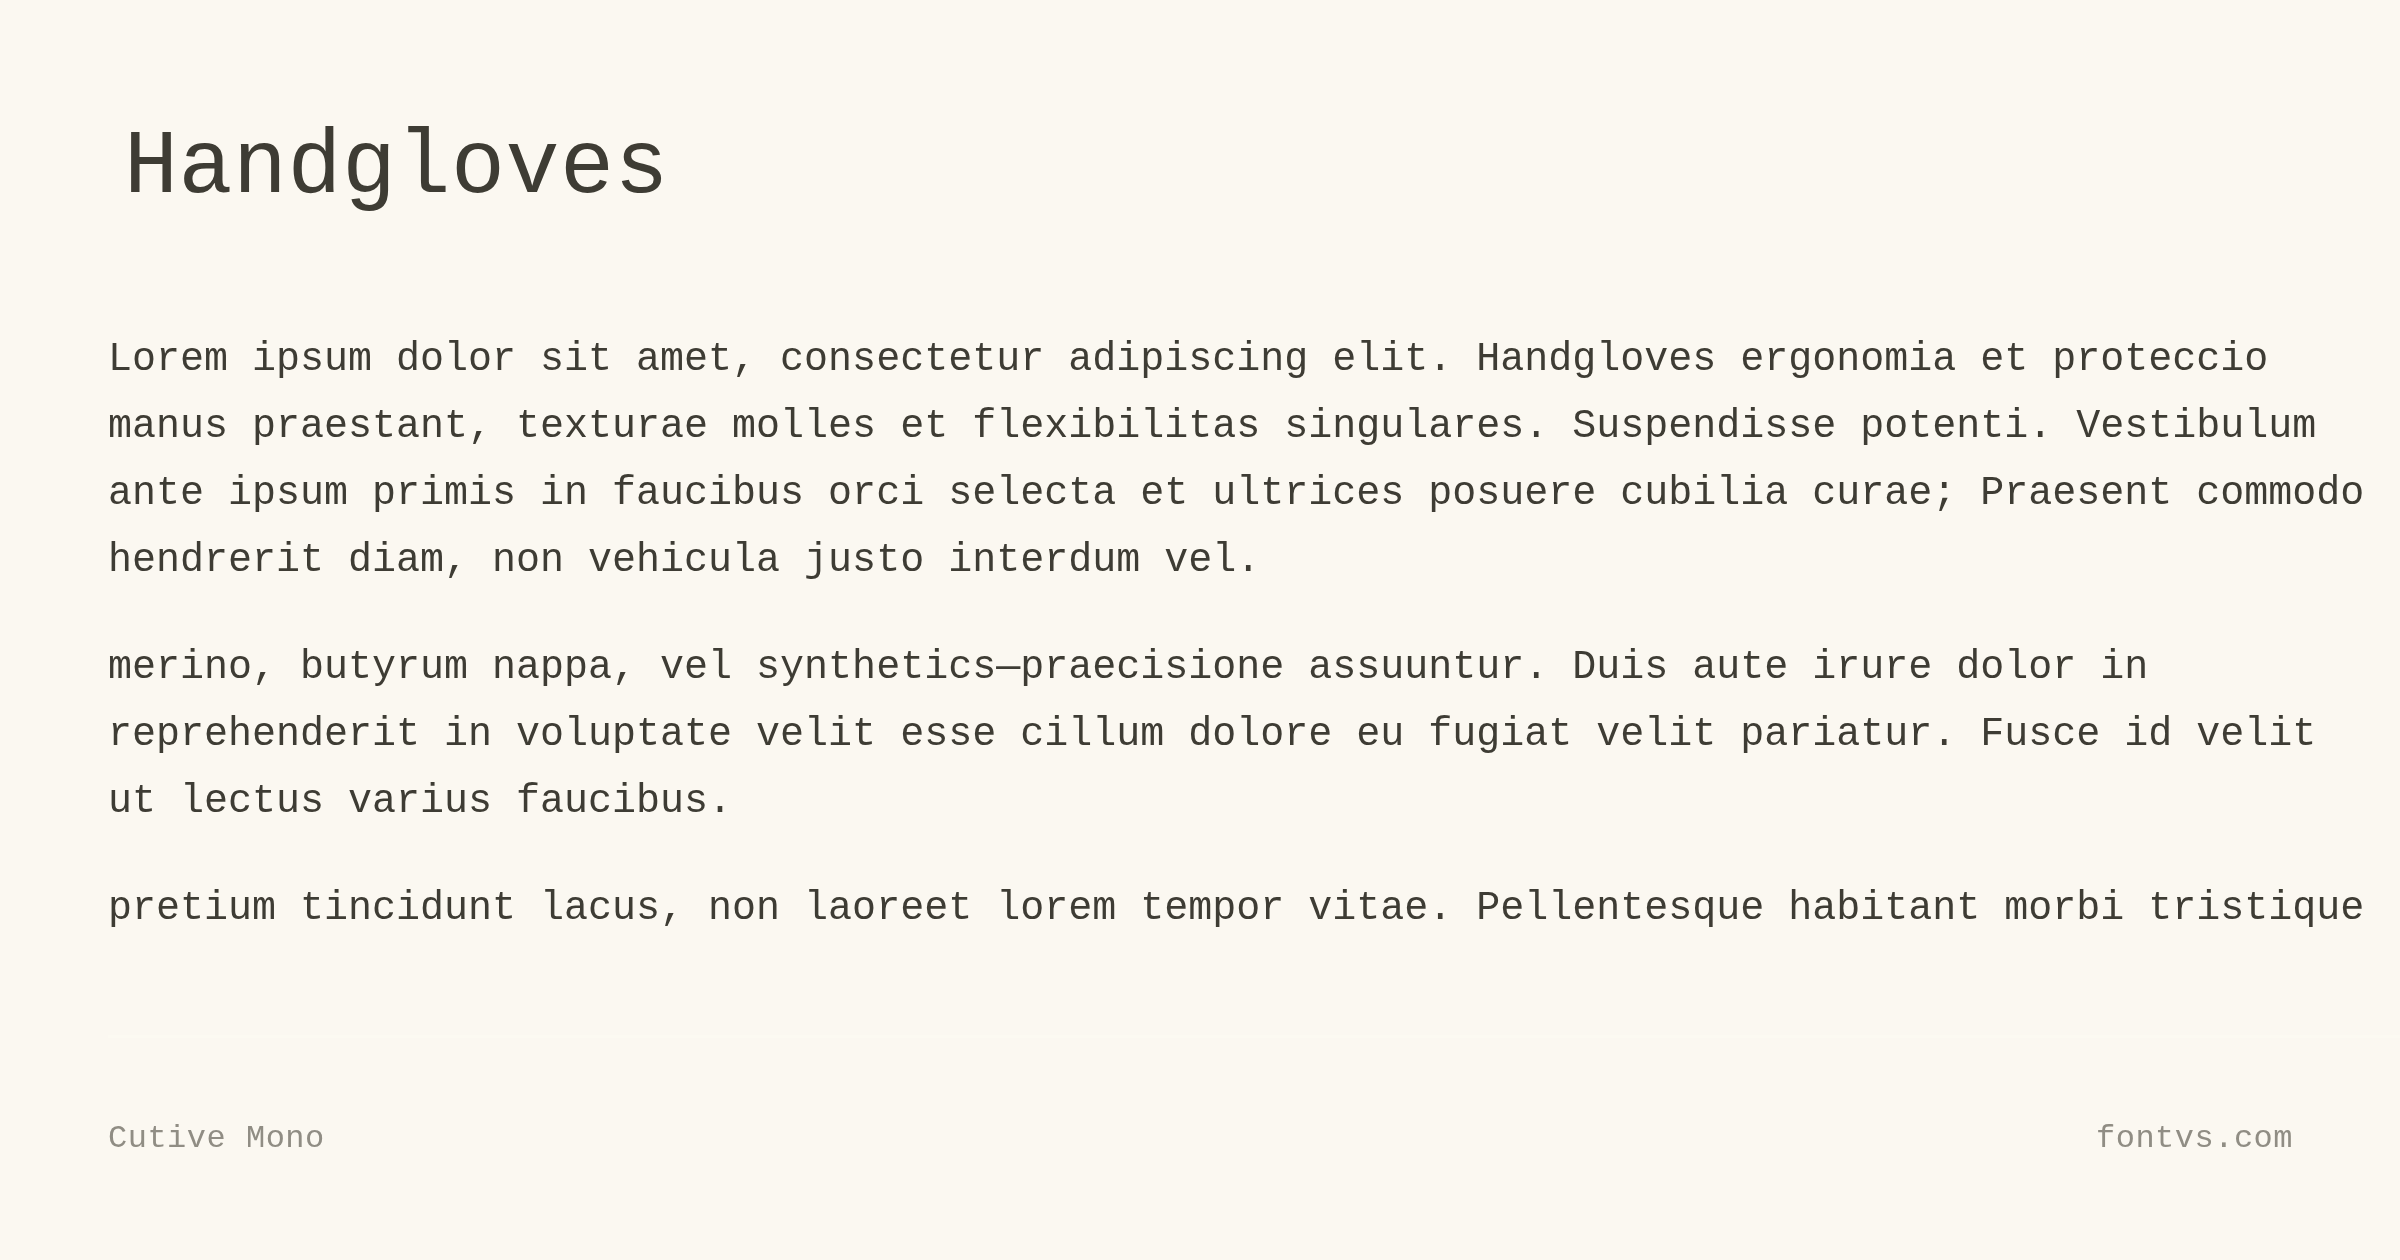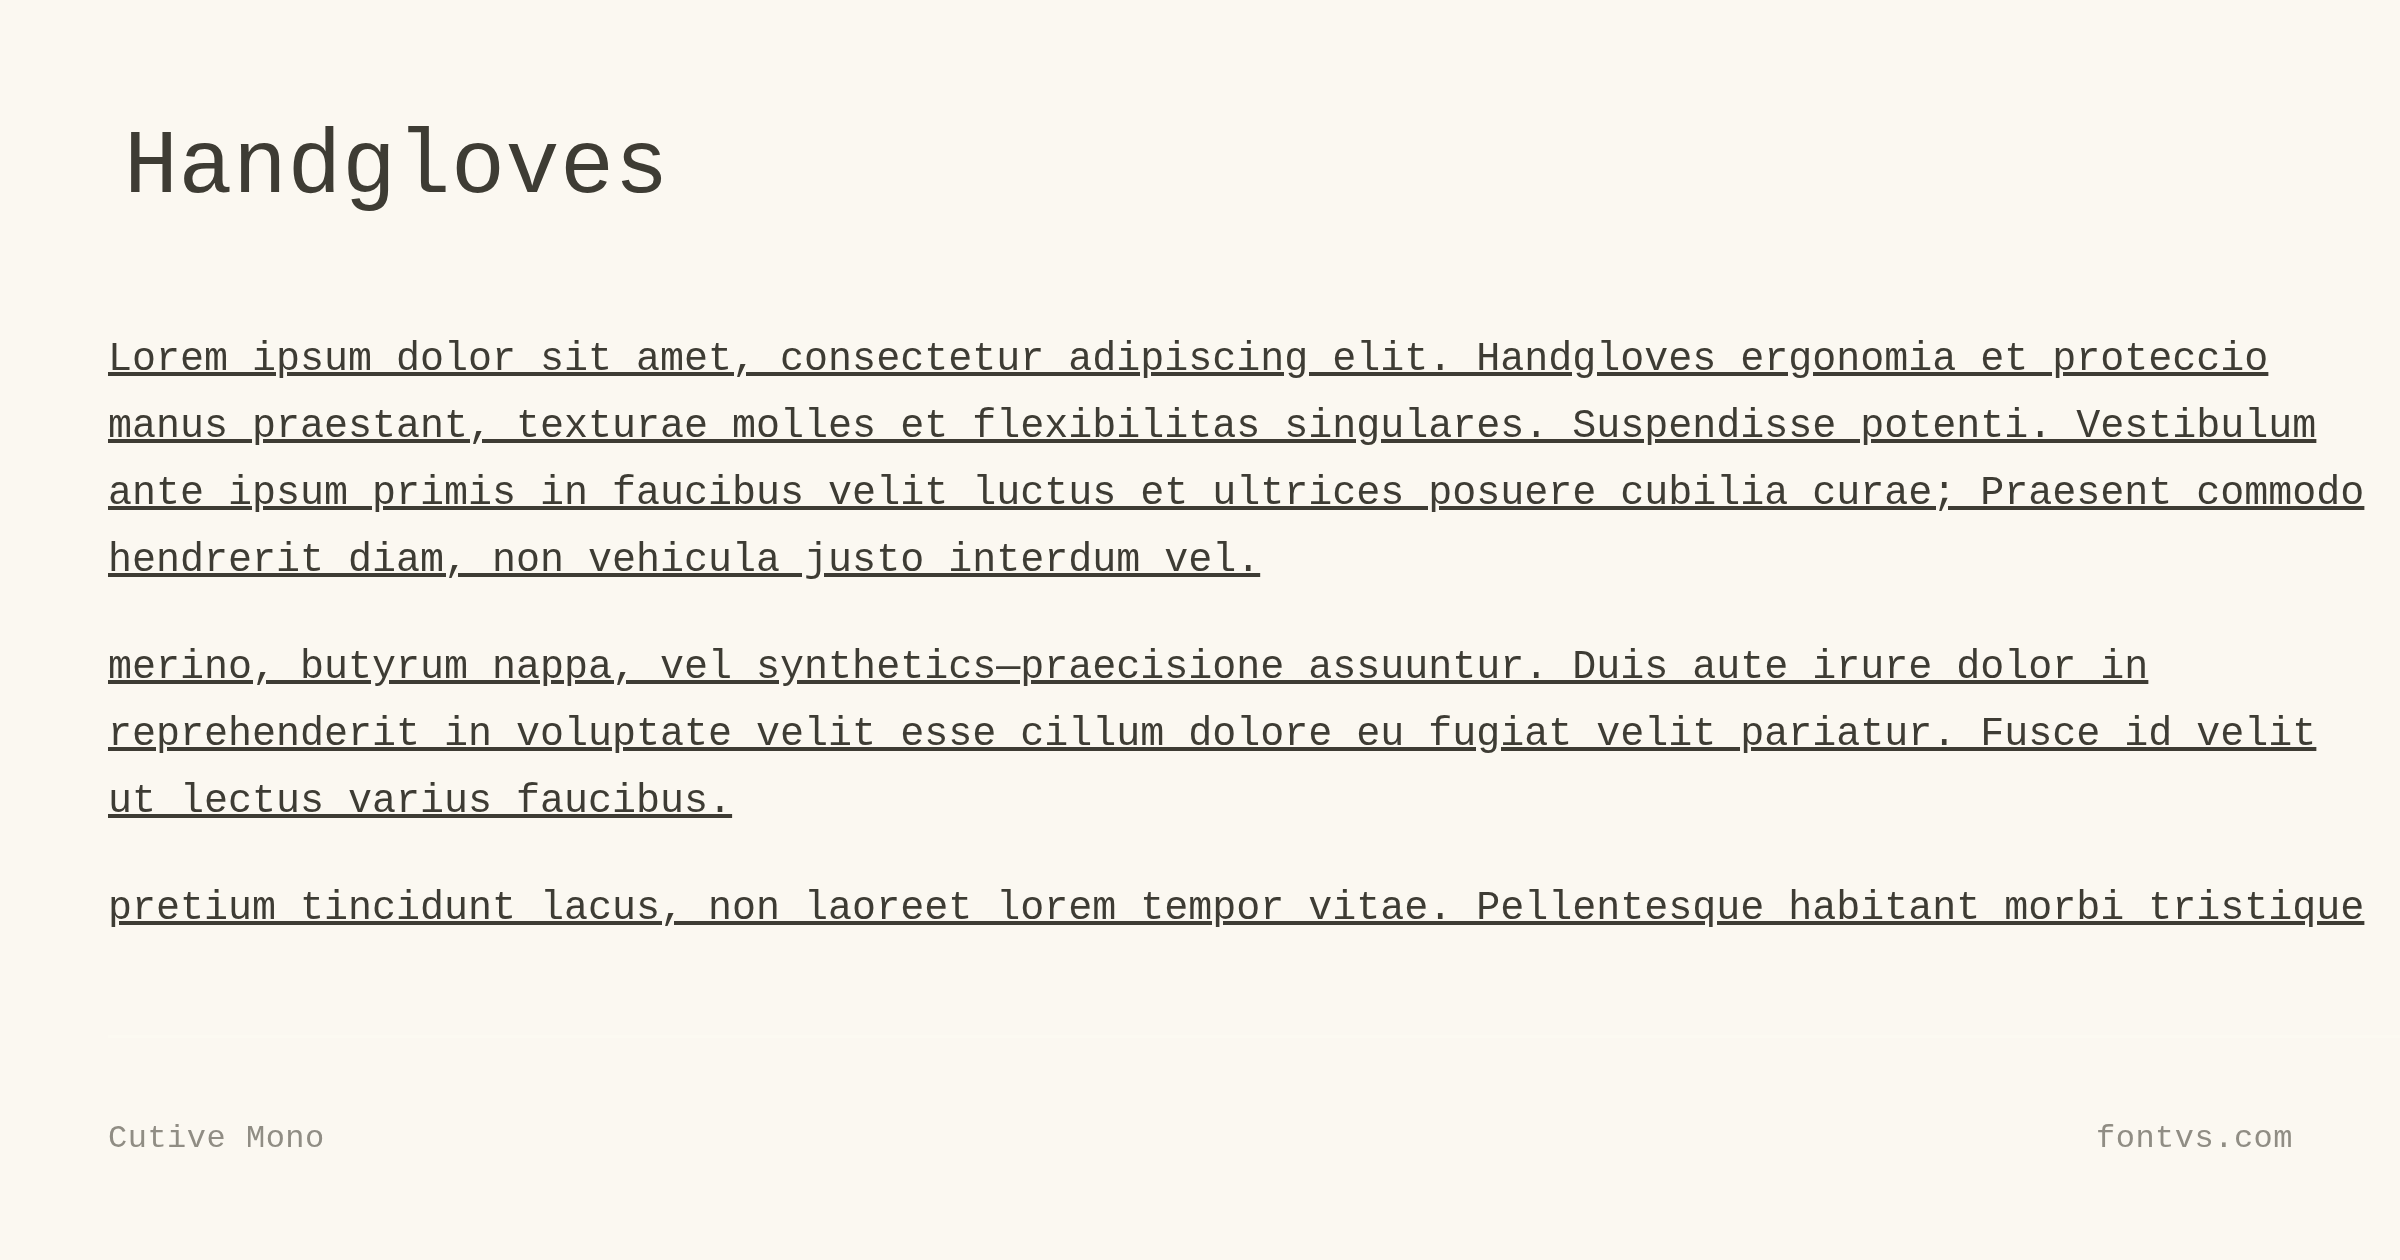--- a/index.html
+++ b/index.html
@@ -24,21 +24,20 @@
     letter-spacing: 0.5px;
     color: var(--ink, #3e3c34);
     white-space: pre;
   }
   .body-text {
     position: absolute;
     left: 108px; top: 326px;
     width: 2292px; height: 720px;
     overflow: hidden;
     color: var(--ink, #43413a);
-    text-decoration: underline;
   }
   .body-text::after {            
     content: "";
     position: absolute;
     left: 0; right: 0; top: 709px;
     height: 3px;
     background: rgba(252, 250, 243, 0.8);
   }
   .para { margin: 0 0 40px 0; }
   .para:last-child { margin-bottom: 0; }
@@ -65,21 +64,21 @@
 
 <div class="page">
 
   <h1 class="title">Handgloves</h1>
 
   <div class="body-text">
 
     <div class="para">
       <div class="line">Lorem ipsum dolor sit amet, consectetur adipiscing elit. Handgloves ergonomia et proteccio</div>
       <div class="line">manus praestant, texturae molles et flexibilitas singulares. Suspendisse potenti. Vestibulum</div>
-      <div class="line">ante ipsum primis in faucibus velit luctus et ultrices posuere cubilia curae; Praesent commodo</div>
+      <div class="line">ante ipsum primis in faucibus orci selecta et ultrices posuere cubilia curae; Praesent commodo</div>
       <div class="line">hendrerit diam, non vehicula justo interdum vel.</div>
     </div>
 
     <div class="para">
       <div class="line">merino, butyrum nappa, vel synthetics—praecisione assuuntur. Duis aute irure dolor in</div>
       <div class="line">reprehenderit in voluptate velit esse cillum dolore eu fugiat velit pariatur. Fusce id velit</div>
       <div class="line">ut lectus varius faucibus.</div>
     </div>
 
     <div class="para">

